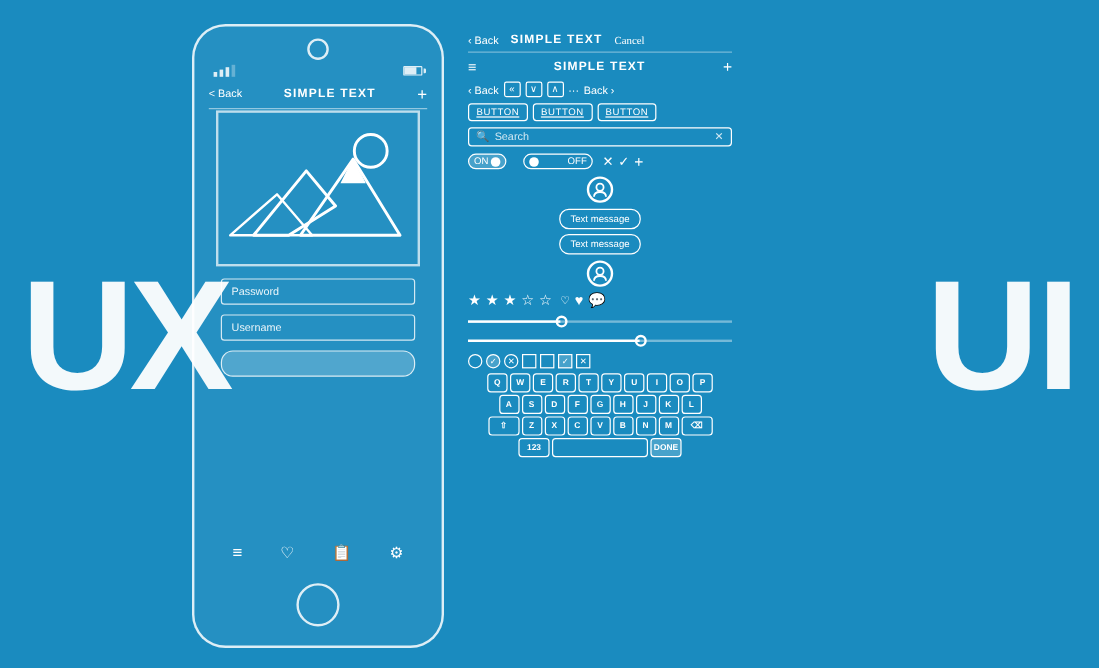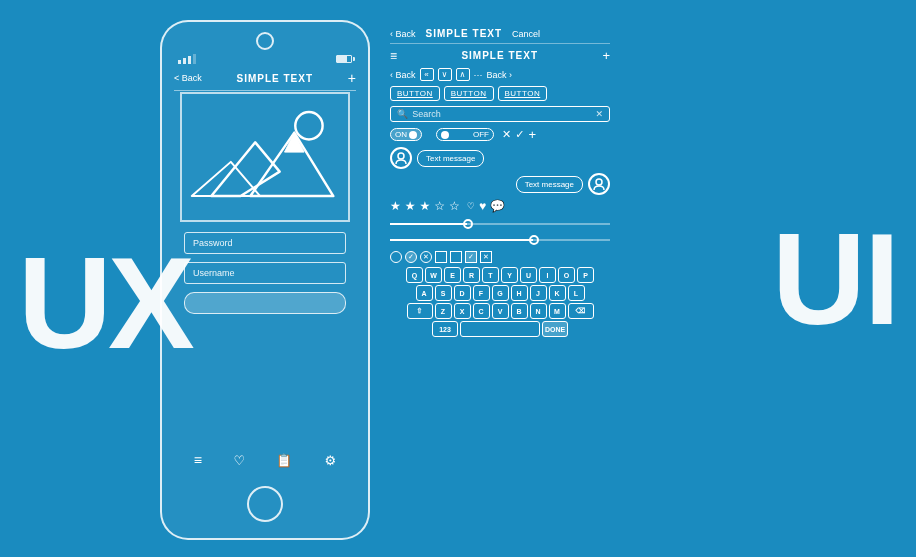--- a/index.html
+++ b/index.html
@@ -29,21 +29,20 @@
       position: absolute;
       left: 18px;
       top: 50%;
       transform: translateY(-50%);
       font-size: 130px;
       font-weight: 900;
       color: white;
       letter-spacing: -4px;
       line-height: 1;
       opacity: 0.95;
-      margin-top: 24px;
     }
 
     
     .ui-text {
       position: absolute;
       right: 18px;
       top: 50%;
       transform: translateY(-50%);
       font-size: 130px;
       font-weight: 900;
@@ -293,20 +292,21 @@
       background: white;
       border-radius: 50%;
     }
 
     
     .msg-row {
       display: flex;
       align-items: center;
       gap: 5px;
       margin-bottom: 4px;
+      flex-direction: column;
     }
 
     .avatar-circle {
       width: 22px;
       height: 22px;
       border: 2px solid white;
       border-radius: 50%;
       display: flex;
       align-items: center;
       justify-content: center;
@@ -465,21 +465,21 @@
 
       <div class="phone-home-btn"></div>
     </div>
   </div>
 
   <div class="ui-panel">
 
     <div class="ui-row header-row">
       <span style="font-size:9px;">‹ Back</span>
       <span style="font-weight:bold;letter-spacing:1px;margin:0 6px;font-size:10px;">SIMPLE TEXT</span>
-      <span style="font-size:9px;">Cancel</span>
+      <span style="font-size:9px;font-family:Liberation Serif, serif;">Cancel</span>
     </div>
 
     <div class="ui-row">
       <span style="font-size:12px;">≡</span>
       <span style="flex:1;text-align:center;font-weight:bold;letter-spacing:1px;font-size:10px;">SIMPLE TEXT</span>
       <span style="font-size:13px;">+</span>
     </div>
 
     <div class="ui-row">
       <span style="font-size:9px;">‹ Back</span>

